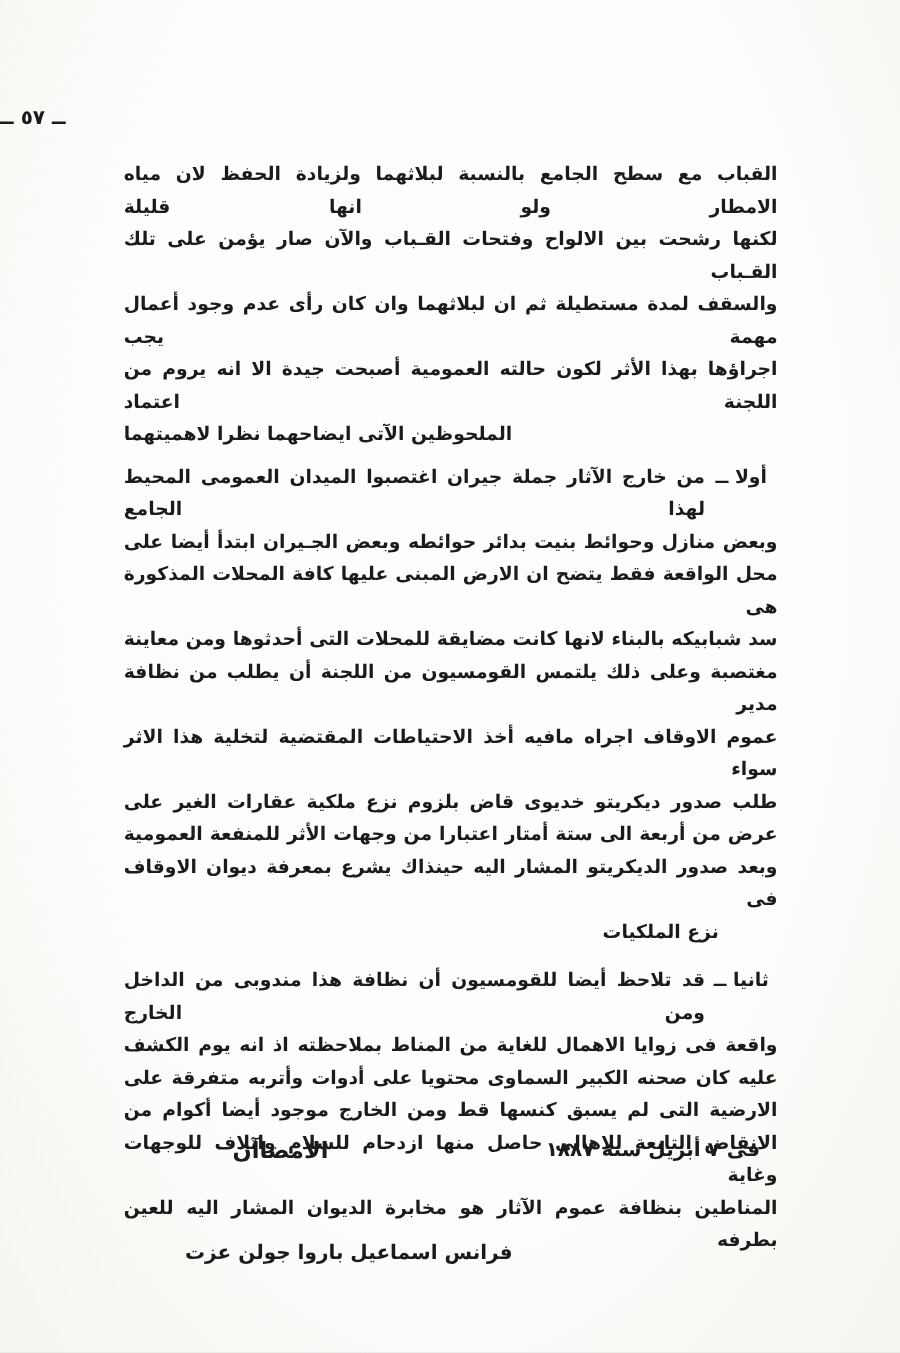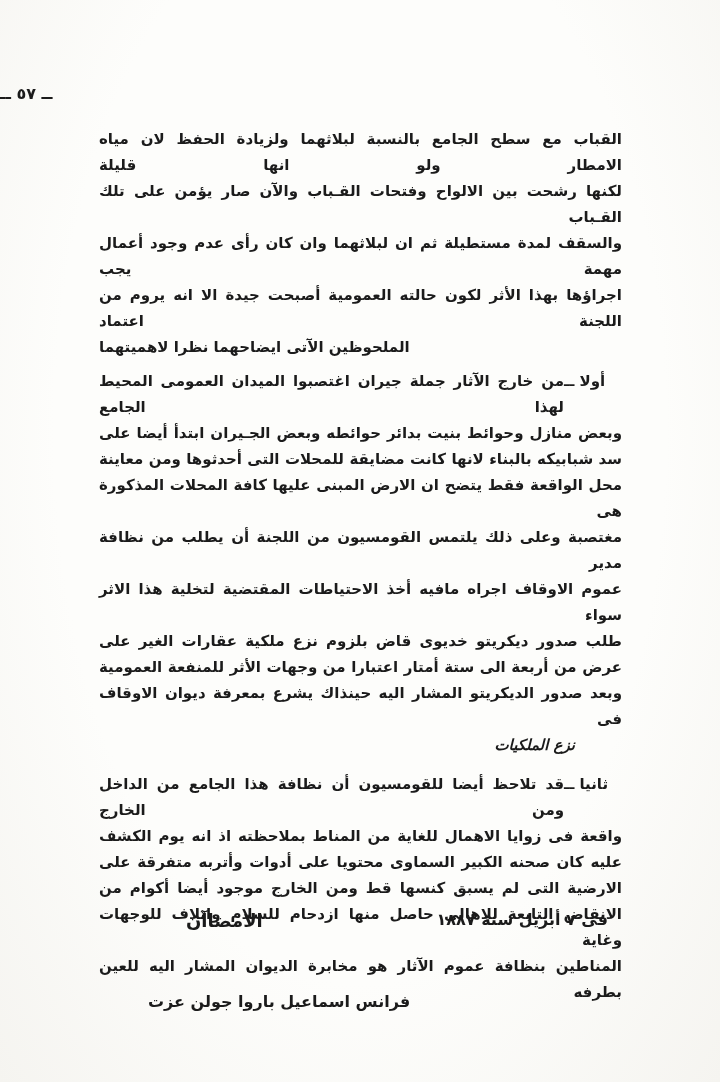--- a/index.html
+++ b/index.html
@@ -24,25 +24,25 @@
     position:absolute; top:126px; left:99px;
     width:523px;
     direction:rtl;
     font-size:15px; font-weight:bold;
     line-height:26px;
     text-rendering:optimizeLegibility;
   }
   .line { display:block; }
   .j { text-align:justify; text-align-last:justify; }
   .flush-left  { text-align:left;  text-align-last:left; }
-  .flush-right-inset { text-align:right; text-align-last:right; padding-left:0; padding-right:0;font-style:italic; }
+  .flush-right-inset { text-align:right; text-align-last:right; padding-left:0; padding-right:0; }
   .item { margin-top:8px; }
   .item + .item { margin-top:13px; }
   .item-head { display:flex; direction:rtl; }
-  .item-head .marker { flex:0 0 58px; text-align:left; white-space:nowrap; }
+  .item-head .marker { flex:0 0 58px; text-align:center; white-space:nowrap; }
   .item-head .line { flex:1 1 auto; min-width:0; }
   .item .inset-right { padding-right:47px; }
   .footer-date {
     position:absolute; top:910px; right:112px;
     direction:rtl; font-size:16px; font-weight:bold;
   }
   .sig-label {
     position:absolute; top:910px; left:186px;
     direction:rtl; font-size:18px; font-weight:bold;
   }
@@ -67,34 +67,34 @@
       <span class="line j">اجراؤها بهذا الأثر لكون حالته العمومية أصبحت جيدة الا انه يروم من اللجنة اعتماد</span>
       <span class="line flush-left">الملحوظين الآتى ايضاحهما نظرا لاهميتهما</span>
     </div>
 
     <div class="item">
       <div class="item-head">
         <span class="marker">أولا ــ</span>
         <span class="line j">من خارج الآثار جملة جيران اغتصبوا الميدان العمومى المحيط لهذا الجامع</span>
       </div>
       <span class="line j">وبعض منازل وحوائط بنيت بدائر حوائطه وبعض الجـيران ابتدأ أيضا على</span>
+      <span class="line j">محل الواقعة فقط يتضح ان الارض المبنى عليها كافة المحلات المذكورة هى</span>
       <span class="line j">سد شبابيكه بالبناء لانها كانت مضايقة للمحلات التى أحدثوها ومن معاينة</span>
-      <span class="line j">محل الواقعة فقط يتضح ان الارض المبنى عليها كافة المحلات المذكورة هى</span>
       <span class="line j">مغتصبة وعلى ذلك يلتمس القومسيون من اللجنة أن يطلب من نظافة مدير</span>
       <span class="line j">عموم الاوقاف اجراه مافيه أخذ الاحتياطات المقتضية لتخلية هذا الاثر سواء</span>
       <span class="line j">طلب صدور ديكريتو خديوى قاض بلزوم نزع ملكية عقارات الغير على</span>
       <span class="line j">عرض من أربعة الى ستة أمتار اعتبارا من وجهات الأثر للمنفعة العمومية</span>
       <span class="line j">وبعد صدور الديكريتو المشار اليه حينذاك يشرع بمعرفة ديوان الاوقاف فى</span>
       <span class="line flush-right-inset inset-right">نزع الملكيات</span>
     </div>
 
     <div class="item">
       <div class="item-head">
         <span class="marker">ثانيا ــ</span>
-        <span class="line j">قد تلاحظ أيضا للقومسيون أن نظافة هذا الجامع من الداخل ومن الخارج</span>
+        <span class="line j">قد تلاحظ أيضا للقومسيون أن نظافة هذا مندوبى من الداخل ومن الخارج</span>
       </div>
       <span class="line j">واقعة فى زوايا الاهمال للغاية من المناط بملاحظته اذ انه يوم الكشف</span>
       <span class="line j">عليه كان صحنه الكبير السماوى محتويا على أدوات وأتربه متفرقة على</span>
       <span class="line j">الارضية التى لم يسبق كنسها قط ومن الخارج موجود أيضا أكوام من</span>
       <span class="line j">الانقاض التابعة للاهالى حاصل منها ازدحام للسلام واتلاف للوجهات وغاية</span>
       <span class="line j">المناطين بنظافة عموم الآثار هو مخابرة الديوان المشار اليه للعين بطرفه</span>
 
     </div>
 
   </div>

